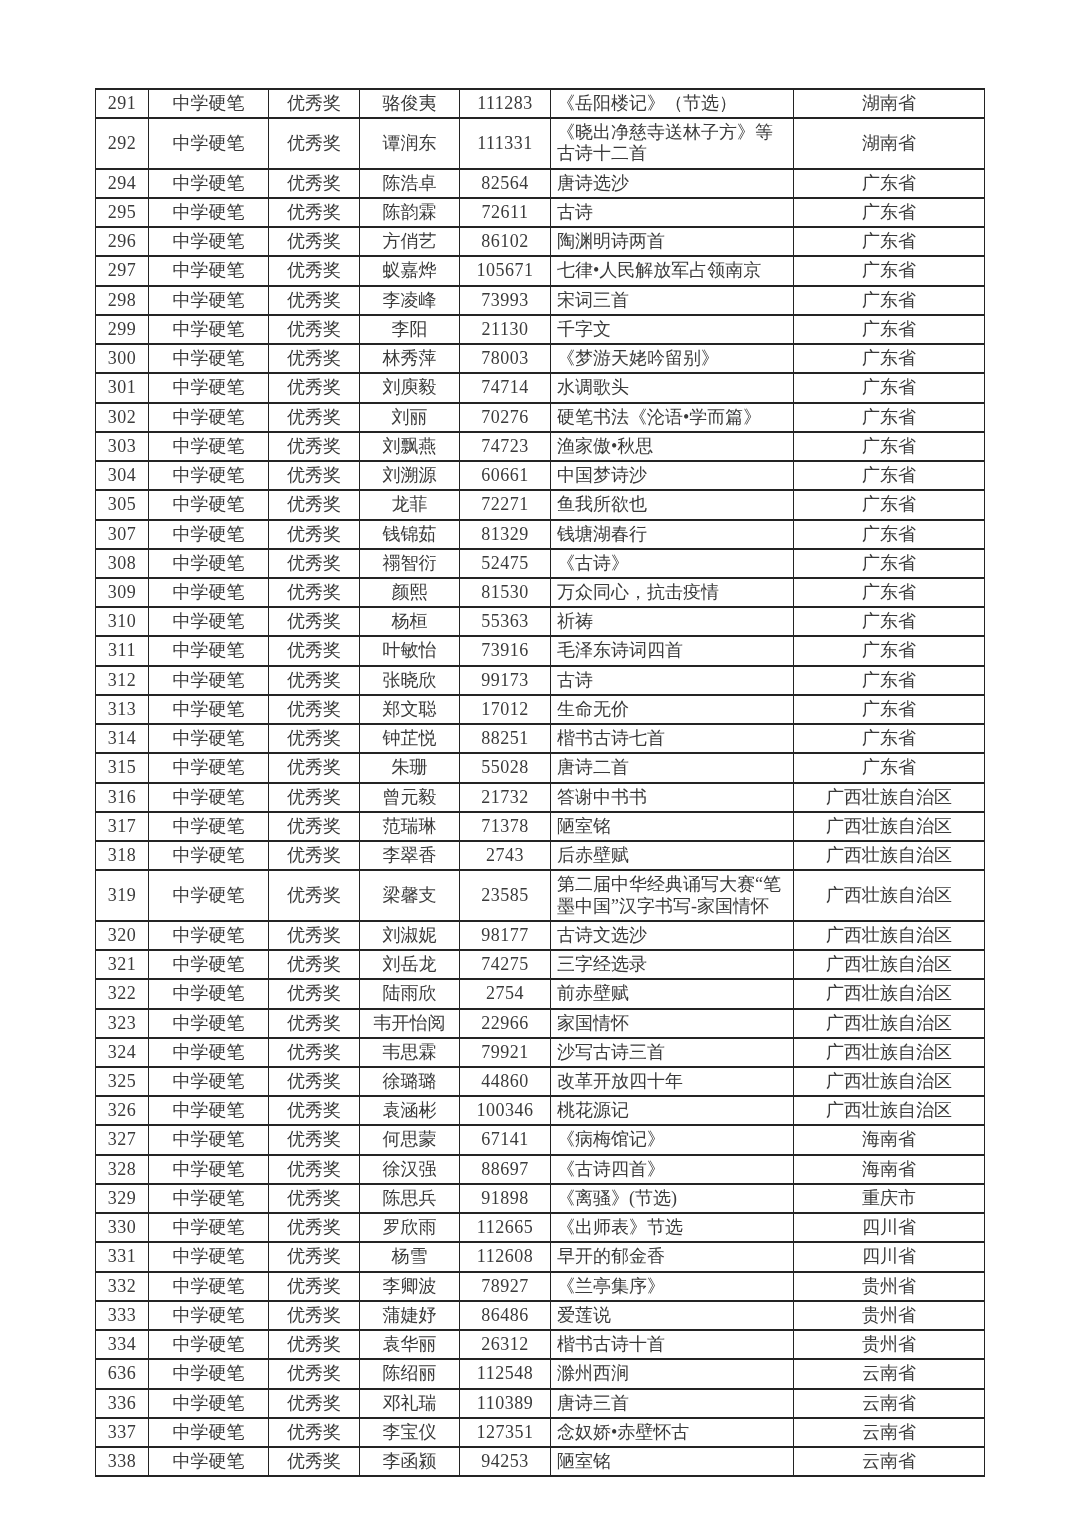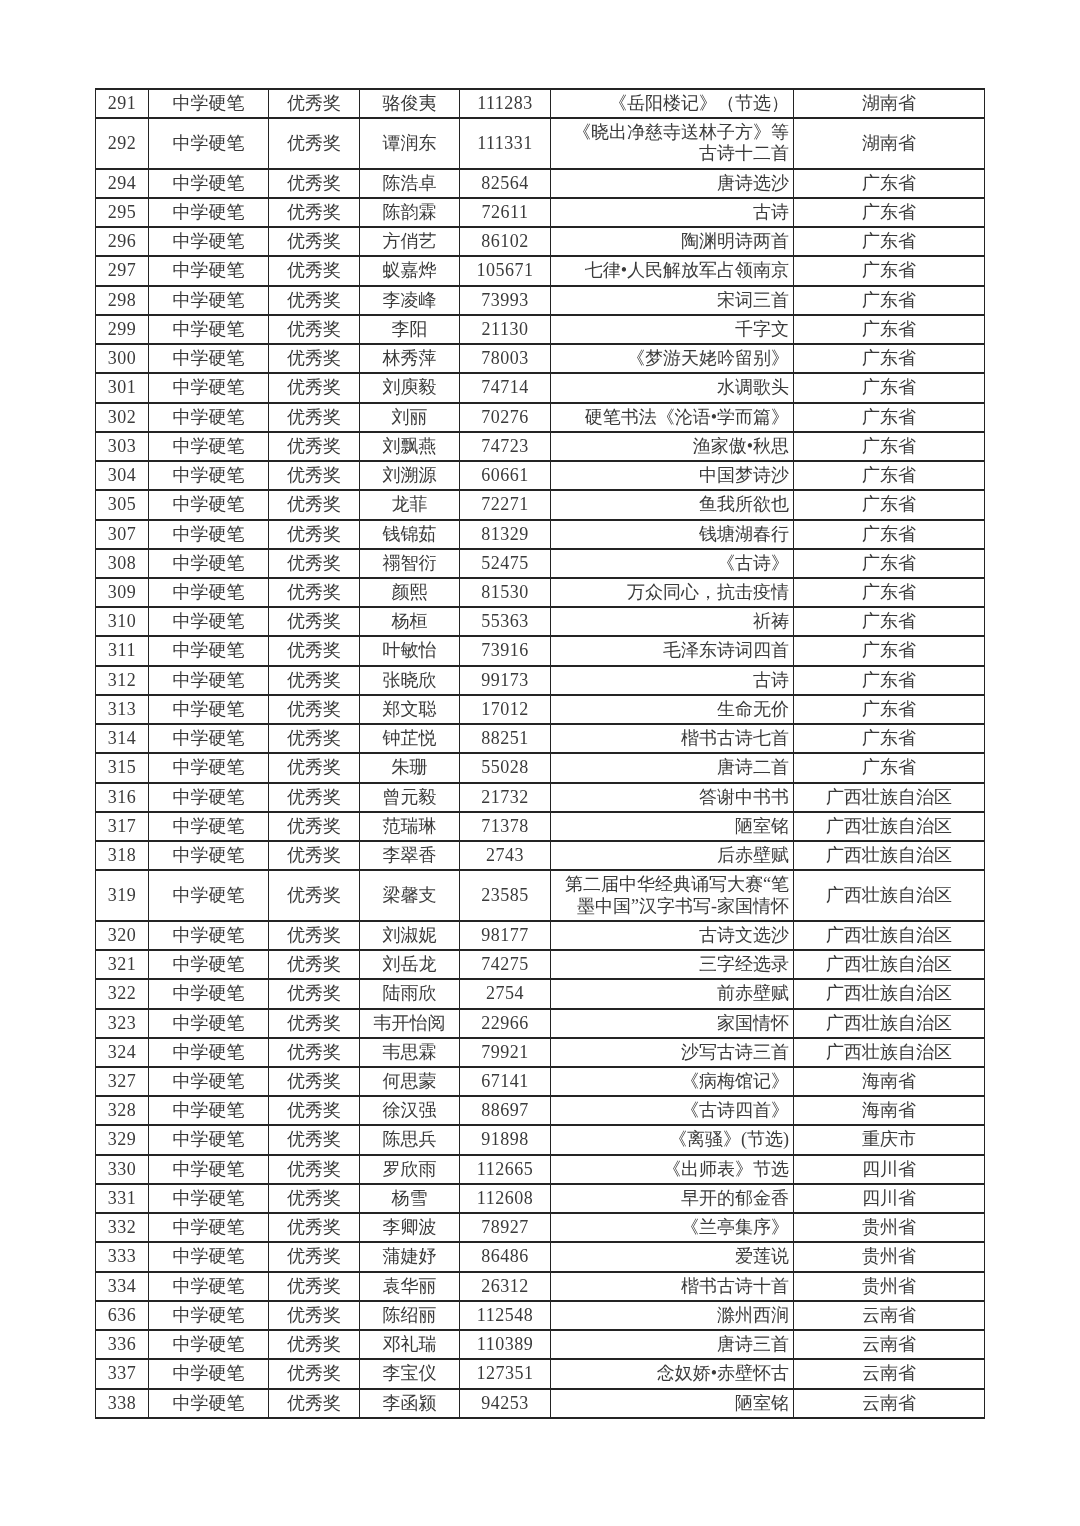--- a/index.html
+++ b/index.html
@@ -31,21 +31,21 @@
     border-bottom: 2px solid #242424;
     font-size: 18px;
     line-height: 1.18;
     padding: 3px 5px;
     text-align: center;
     vertical-align: middle;
     overflow: hidden;
     word-break: break-all;
   }
   table.award-table td.cell-title {
-    text-align: right;
+    text-align: left;
     padding-left: 6px;
     padding-right: 4px;
   }
   table.award-table td.cell-no,
   table.award-table td.cell-id {
     font-family: "Liberation Serif", "DejaVu Serif", serif;
     letter-spacing: 0.5px;
   }
 </style>
 </head>
@@ -345,20 +345,38 @@
         <tr>
           <td class="cell-no">324</td>
           <td class="cell-category">中学硬笔</td>
           <td class="cell-award">优秀奖</td>
           <td class="cell-name">韦思霖</td>
           <td class="cell-id">79921</td>
           <td class="cell-title">沙写古诗三首</td>
           <td class="cell-province">广西壮族自治区</td>
         </tr>
         <tr>
+          <td class="cell-no">325</td>
+          <td class="cell-category">中学硬笔</td>
+          <td class="cell-award">优秀奖</td>
+          <td class="cell-name">徐璐璐</td>
+          <td class="cell-id">44860</td>
+          <td class="cell-title">改革开放四十年</td>
+          <td class="cell-province">广西壮族自治区</td>
+        </tr>
+        <tr>
+          <td class="cell-no">326</td>
+          <td class="cell-category">中学硬笔</td>
+          <td class="cell-award">优秀奖</td>
+          <td class="cell-name">袁涵彬</td>
+          <td class="cell-id">100346</td>
+          <td class="cell-title">桃花源记</td>
+          <td class="cell-province">广西壮族自治区</td>
+        </tr>
+        <tr>
           <td class="cell-no">327</td>
           <td class="cell-category">中学硬笔</td>
           <td class="cell-award">优秀奖</td>
           <td class="cell-name">何思蒙</td>
           <td class="cell-id">67141</td>
           <td class="cell-title">《病梅馆记》</td>
           <td class="cell-province">海南省</td>
         </tr>
         <tr>
           <td class="cell-no">328</td>

